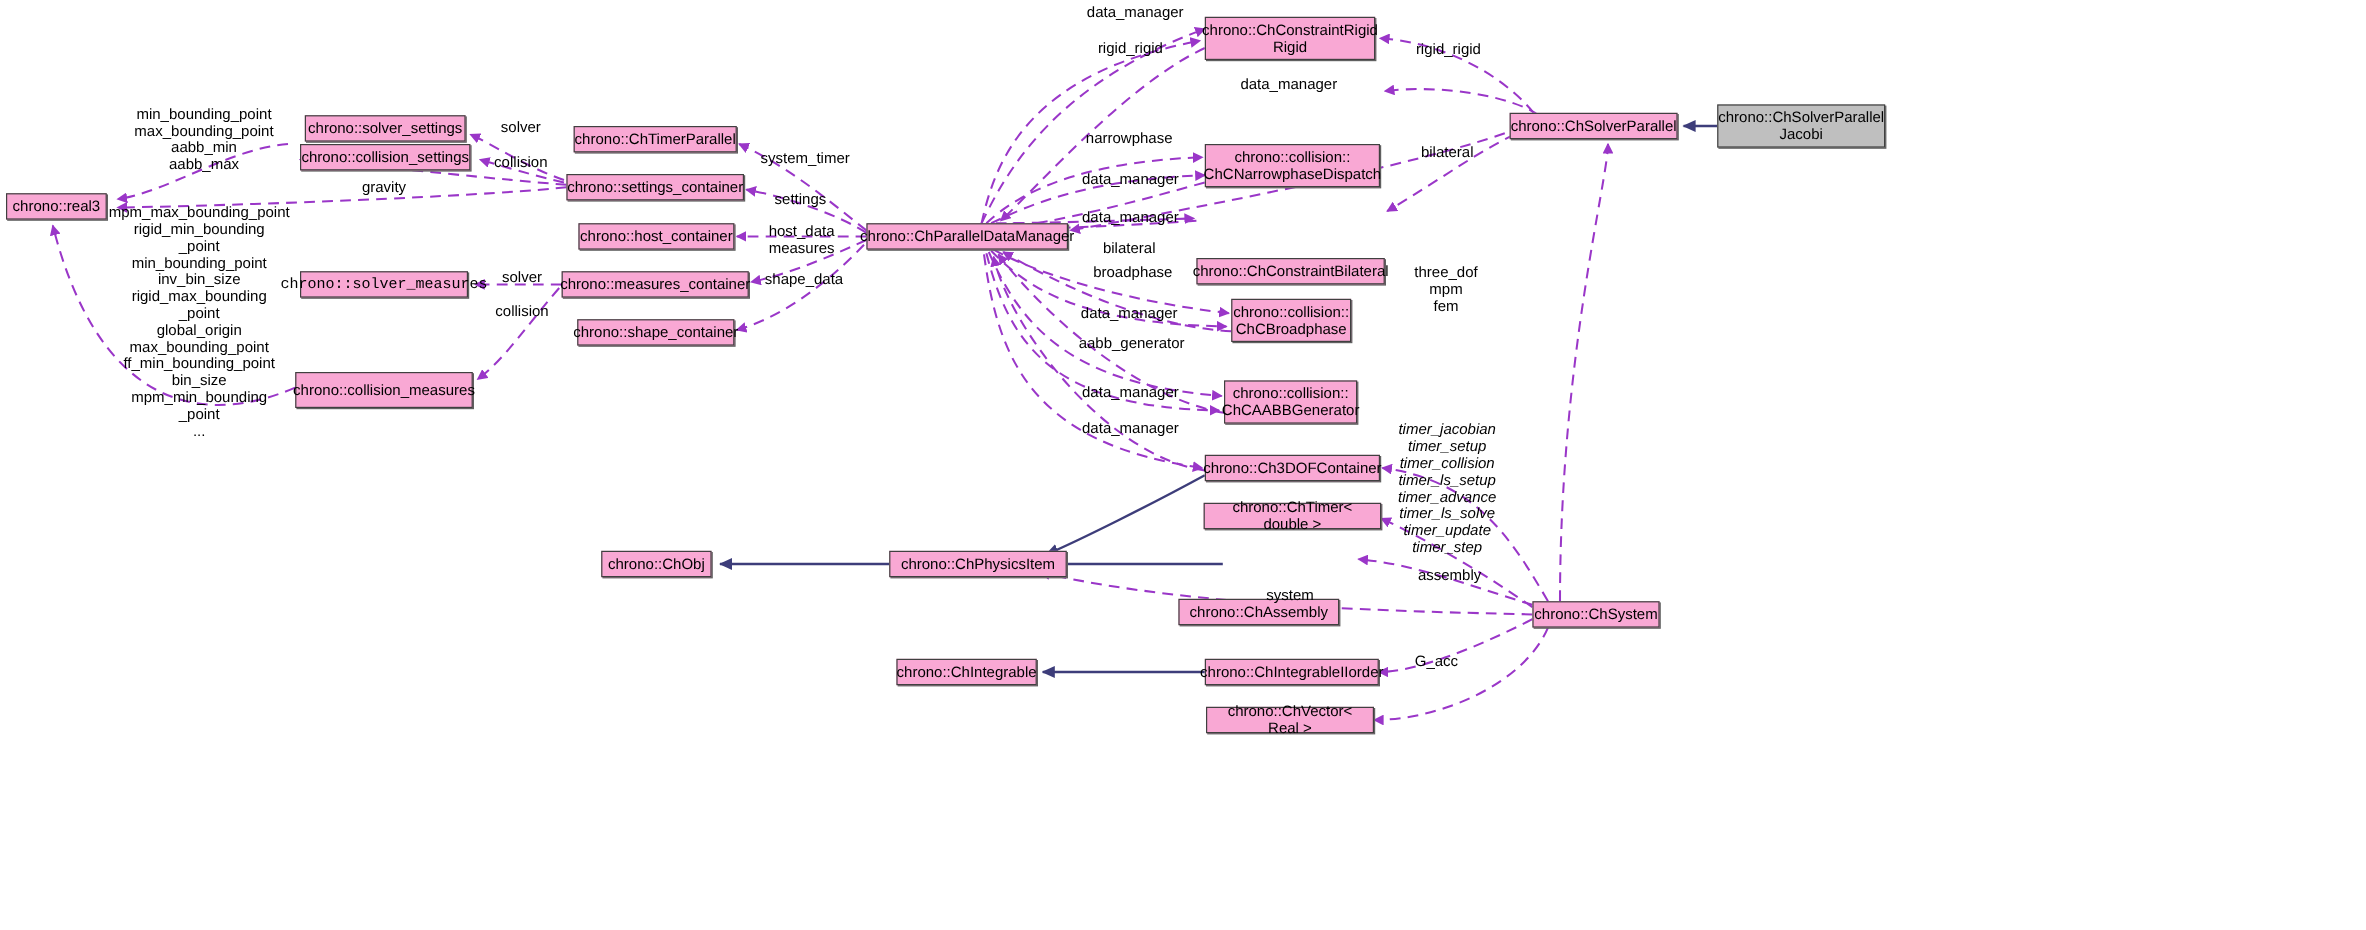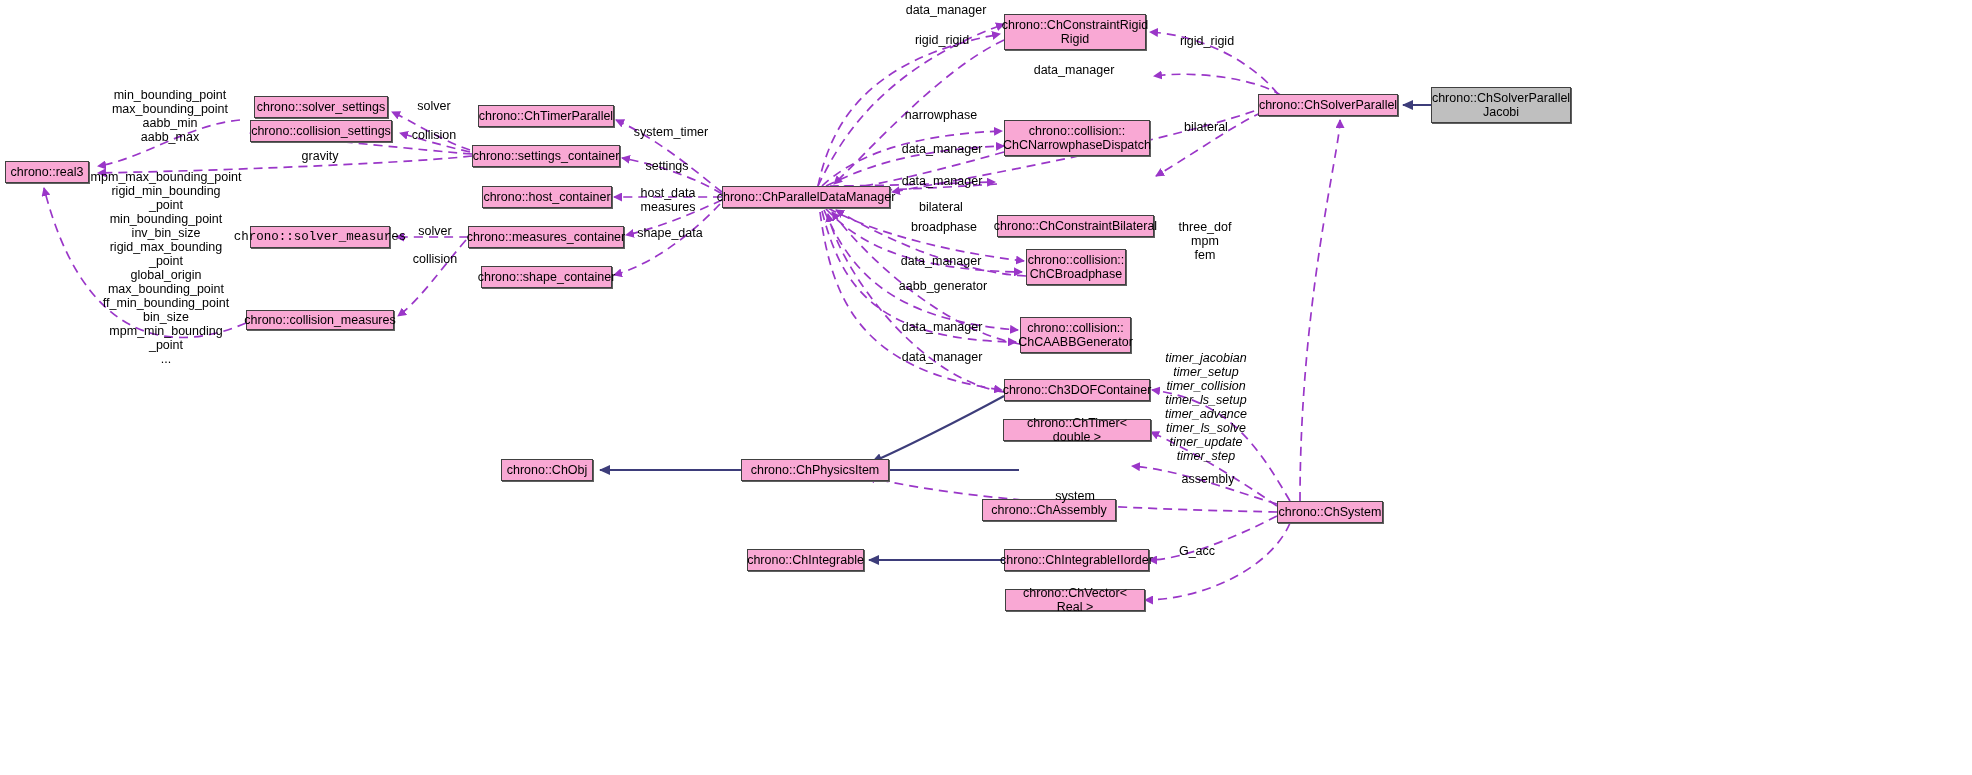--- a/index.html
+++ b/index.html
@@ -132,21 +132,21 @@
       <path d="M1004,560 L869,560"></path>
       <path d="M1431,105 L1403,105"></path>
     </g>
   </svg>
 
   <div id="nodes-layer">
       <div class="node" style="left: 5px; top: 161px; width: 84px; height: 22px;">chrono::real3</div>
       <div class="node" style="left: 254px; top: 96px; width: 134px; height: 22px;">chrono::solver_settings</div>
       <div class="node" style="left: 250px; top: 120px; width: 142px; height: 22px;">chrono::collision_settings</div>
       <div class="node" style="left: 250px; top: 226px; width: 140px; height: 22px; font-family: Liberation Mono, monospace;">chrono::solver_measures</div>
-      <div class="node" style="left: 246px; top: 310px; width: 148px; height: 20px;">chrono::collision_measures</div>
+      <div class="node" style="left: 246px; top: 310px; width: 148px; height: 30px;">chrono::collision_measures</div>
       <div class="node" style="left: 478px; top: 105px; width: 136px; height: 22px;">chrono::ChTimerParallel</div>
       <div class="node" style="left: 472px; top: 145px; width: 148px; height: 22px;">chrono::settings_container</div>
       <div class="node" style="left: 482px; top: 186px; width: 130px; height: 22px;">chrono::host_container</div>
       <div class="node" style="left: 468px; top: 226px; width: 156px; height: 22px;">chrono::measures_container</div>
       <div class="node" style="left: 481px; top: 266px; width: 131px; height: 22px;">chrono::shape_container</div>
       <div class="node" style="left: 722px; top: 186px; width: 168px; height: 22px;">chrono::ChParallelDataManager</div>
       <div class="node" style="left: 1004px; top: 14px; width: 142px; height: 36px;">chrono::ChConstraintRigid
 Rigid</div>
       <div class="node" style="left: 1004px; top: 120px; width: 146px; height: 36px;">chrono::collision::
 ChCNarrowphaseDispatch</div>

